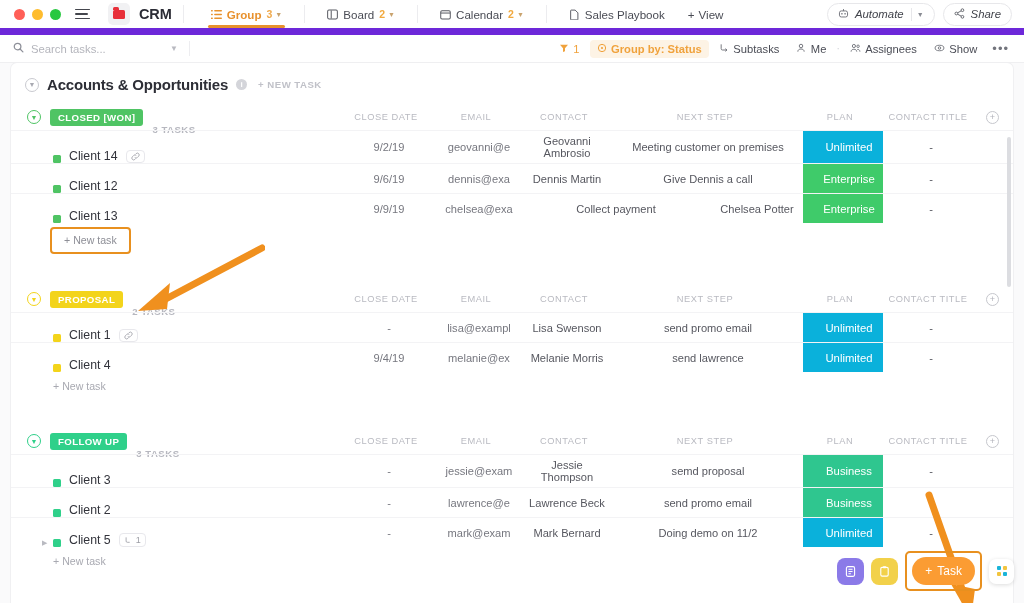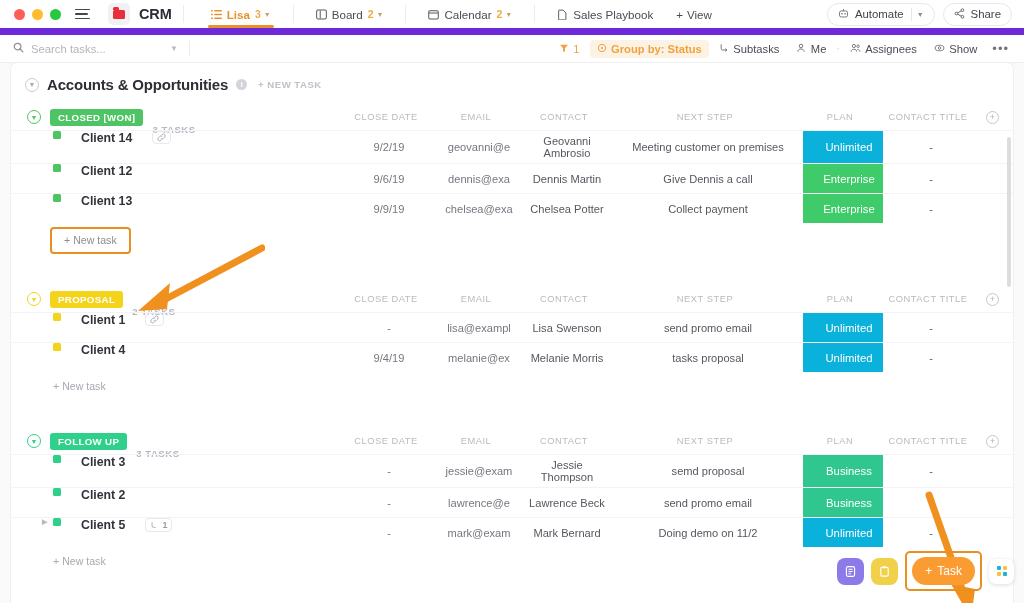--- a/index.html
+++ b/index.html
@@ -95,20 +95,21 @@
     display: flex; align-items: center; gap: 6px;
     height: 23px;
     padding: 0 10px;
     border: 1px solid #e7e7ea;
     border-radius: 12px;
     background: #fff;
     font-size: 11.4px;
     color: #41434b;
     cursor: pointer;
     white-space: nowrap;
+    font-style: italic;
   }
   .pill-sep { width:1px; height:13px; background:#e7e7ea; margin:0 1px; }
 
   
   .filterbar {
     height: 28px;
     display: flex;
     align-items: center;
     border-bottom: 1px solid #efeff1;
     background: #fff;
@@ -235,25 +236,24 @@
   
   .rows { position: relative; }
   .row {
     display: flex; align-items: stretch;
     min-height: 30px;
     border-top: 1px solid #f3f3f5;
     position: relative;
   }
   .row:first-child { border-top: 1px solid #f3f3f5; }
   .row-left {
-    display: flex; align-items: flex-start; gap: 20px;
+    display: flex; align-items: flex-end; gap: 8px;
     padding-left: 42px;
     flex: none;
     position: relative;
-    font-weight: bold;
   }
   .expand-arrow {
     position: absolute; left: 31px;
     font-size: 7px; color: #b9bac1; cursor: pointer;
   }
   .sq { width: 8px; height: 8px; border-radius: 1.5px; flex: none; }
   .task-name { font-size: 12.3px; color: #32333b; white-space: nowrap; }
   .mini-badge {
     display: inline-flex; align-items: center; gap: 3px;
     border: 1px solid #e8e8ec; border-radius: 4px;
@@ -385,21 +385,21 @@
             <g fill="#e8912d">
               <rect x="0" y="1" width="2" height="1.6" rx="0.5"></rect>
               <rect x="3.4" y="1" width="8.6" height="1.6" rx="0.8"></rect>
               <rect x="0" y="5.2" width="2" height="1.6" rx="0.5"></rect>
               <rect x="3.4" y="5.2" width="8.6" height="1.6" rx="0.8"></rect>
               <rect x="0" y="9.4" width="2" height="1.6" rx="0.5"></rect>
               <rect x="3.4" y="9.4" width="8.6" height="1.6" rx="0.8"></rect>
             </g>
           </svg>
       </span>
-      <span>Lisa</span>
+      <span>Group</span>
       <span class="vcount">3</span>
       <span class="caret">▼</span>
     </div>
     <div class="divider-v"></div>
 
     <div class="vtab">
       <span class="vtab-ico">
         <svg width="11" height="11" viewBox="0 0 12 12">
             <rect x="0.7" y="1.2" width="10.6" height="9.6" rx="1.4" fill="none" stroke="#585a62" stroke-width="1.1"></rect>
             <line x1="4.6" y1="1.6" x2="4.6" y2="10.4" stroke="#585a62" stroke-width="1.1"></line>
@@ -598,22 +598,22 @@
               <div class="cell" style="width: 96px;">-</div>
               <div class="cell" style="width: 37px;"></div>
             </div>
             <div class="row">
               <div class="row-left" style="width: 330px;">
                 <span class="sq" style="background: rgb(79, 196, 100);"></span>
                 <span class="task-name">Client 13</span>
               </div>
               <div class="cell dim" style="width: 96px;">9/9/19</div>
               <div class="cell dim" style="width: 84px;">chelsea@exa</div>
+              <div class="cell" style="width: 190px;">Collect payment</div>
               <div class="cell" style="width: 92px;">Chelsea Potter</div>
-              <div class="cell" style="width: 190px;">Collect payment</div>
               <div class="plan-cell" style="width: 80px; background: rgb(63, 203, 106);">Enterprise</div>
               <div class="cell" style="width: 96px;">-</div>
               <div class="cell" style="width: 37px;"></div>
             </div>
           </div><div class="new-task-boxed">+ New task</div><div class="group-gap"></div></div>
         <div class="group">
           <div class="group-head">
             <div class="gcircle" style="color: rgb(243, 212, 27);">▼</div>
             <div class="status-badge" style="background: rgb(243, 212, 27);">PROPOSAL</div>
             <div class="task-count">2 TASKS</div>
@@ -648,21 +648,21 @@
               <div class="cell" style="width: 37px;"></div>
             </div>
             <div class="row">
               <div class="row-left" style="width: 330px;">
                 <span class="sq" style="background: rgb(243, 212, 27);"></span>
                 <span class="task-name">Client 4</span>
               </div>
               <div class="cell dim" style="width: 96px;">9/4/19</div>
               <div class="cell dim" style="width: 84px;">melanie@ex</div>
               <div class="cell" style="width: 92px;">Melanie Morris</div>
-              <div class="cell" style="width: 190px;">tasks proposal</div>
+              <div class="cell" style="width: 190px;">send lawrence</div>
               <div class="plan-cell" style="width: 80px; background: rgb(10, 177, 219);">Unlimited</div>
               <div class="cell" style="width: 96px;">-</div>
               <div class="cell" style="width: 37px;"></div>
             </div>
           </div>
           <div class="new-task-row">+ New task</div>
           <div class="group-gap"></div>
         </div>
         <div class="group">
           <div class="group-head">

